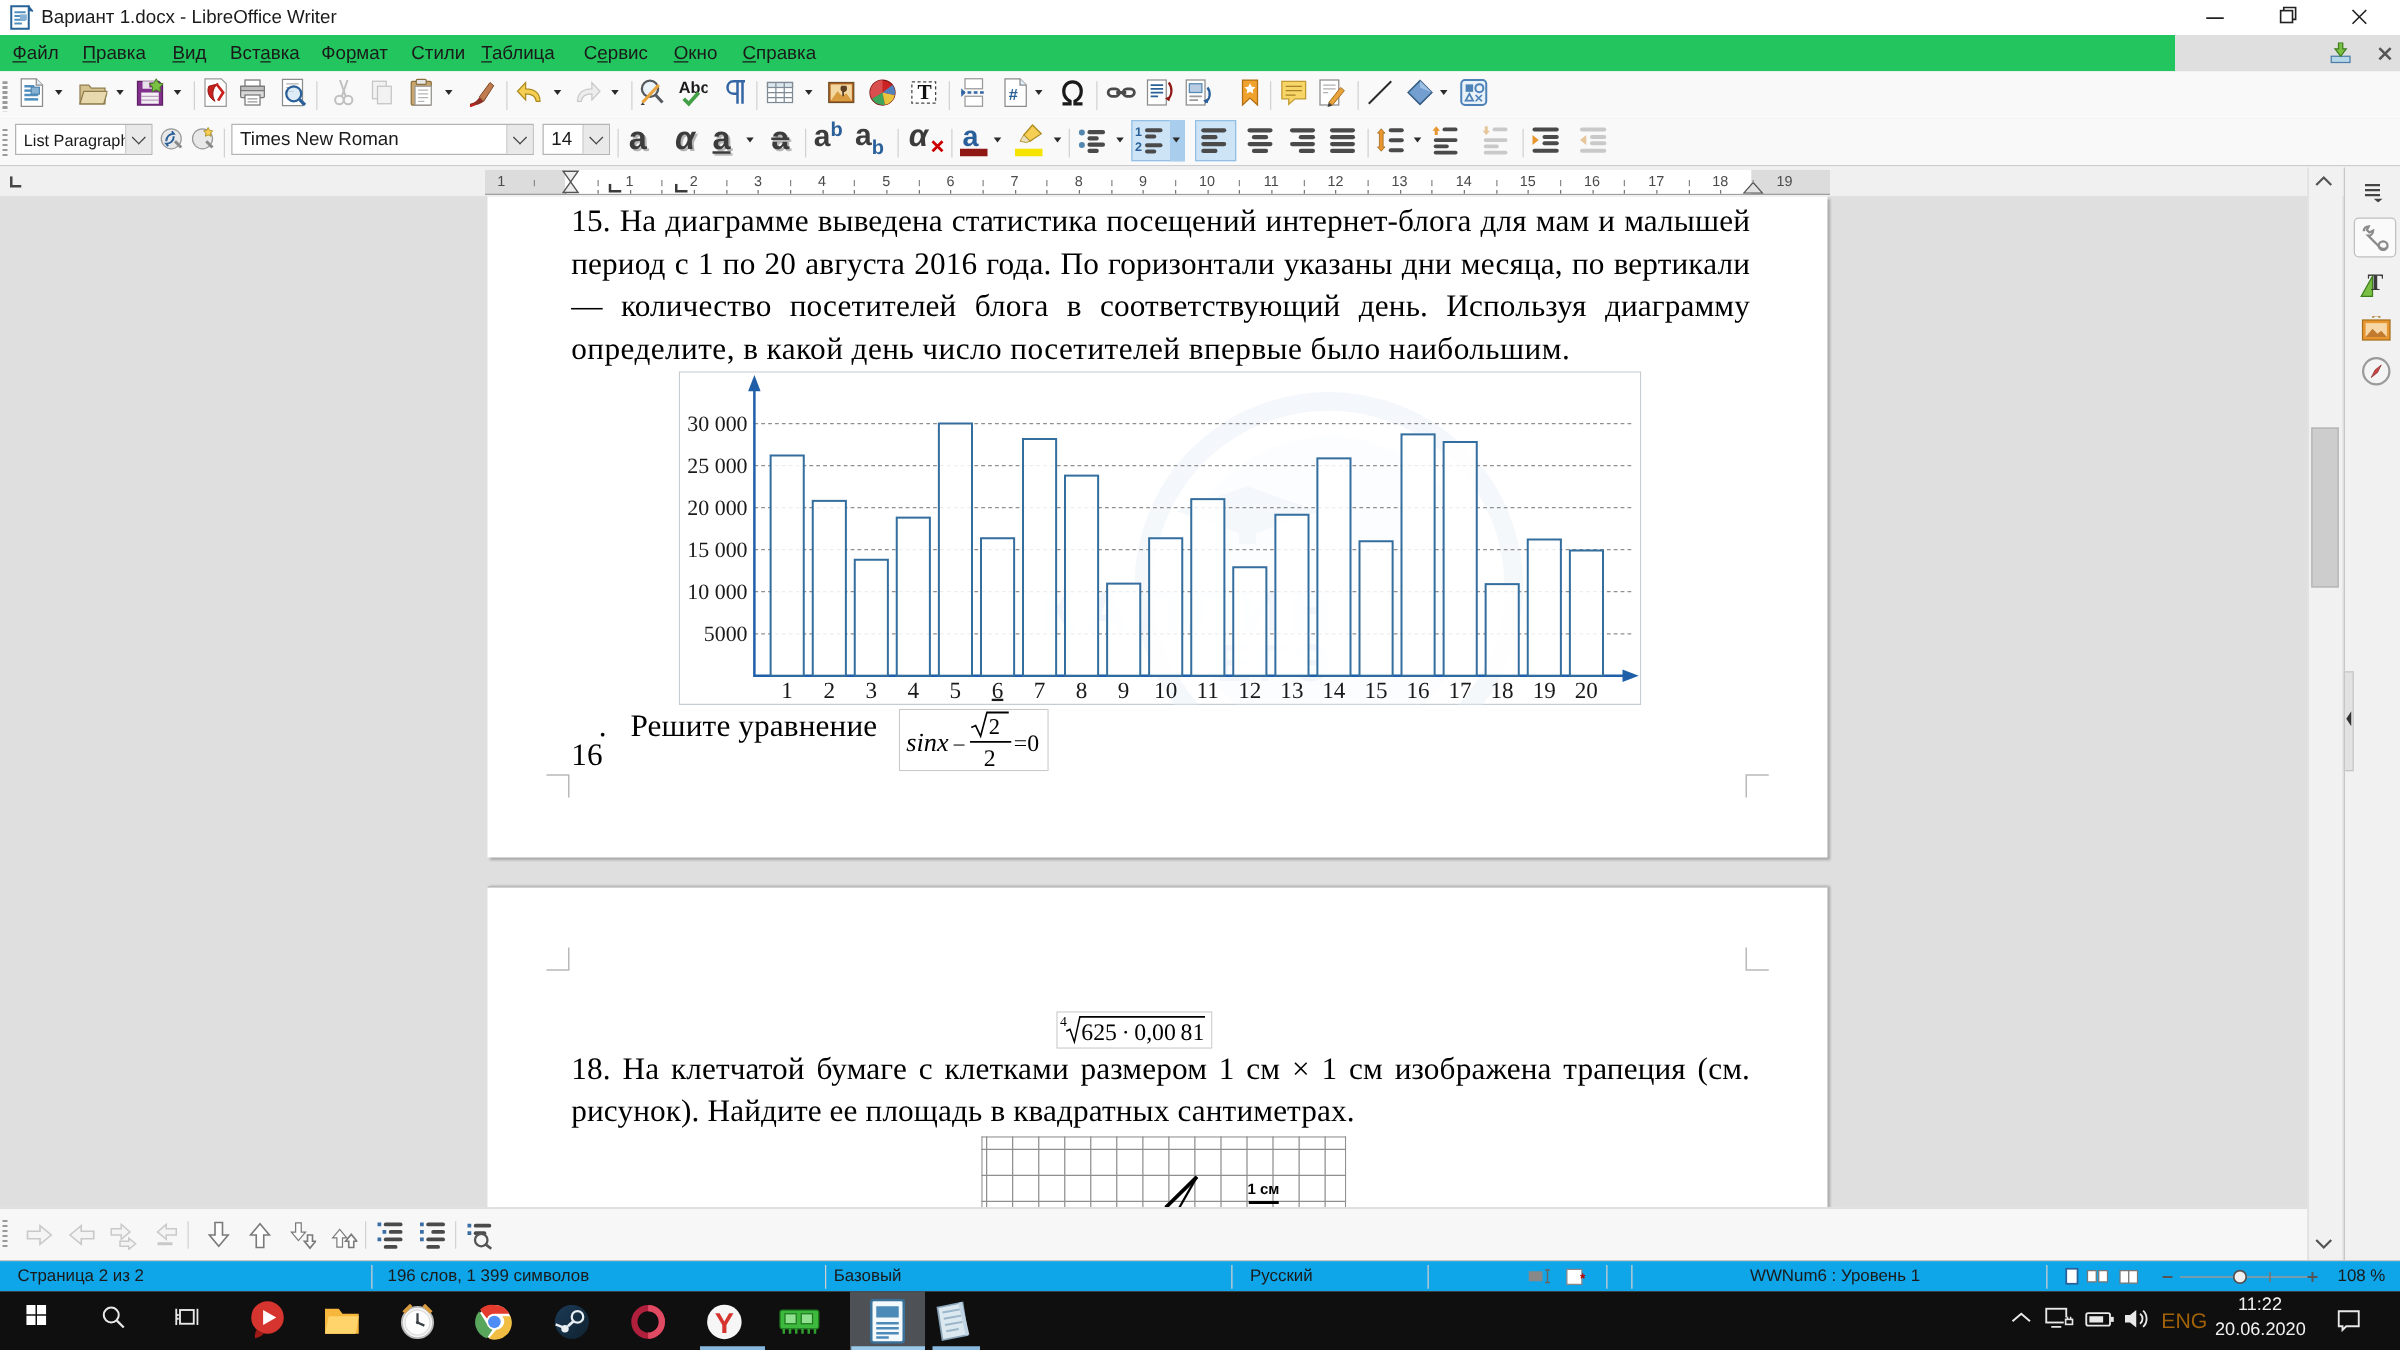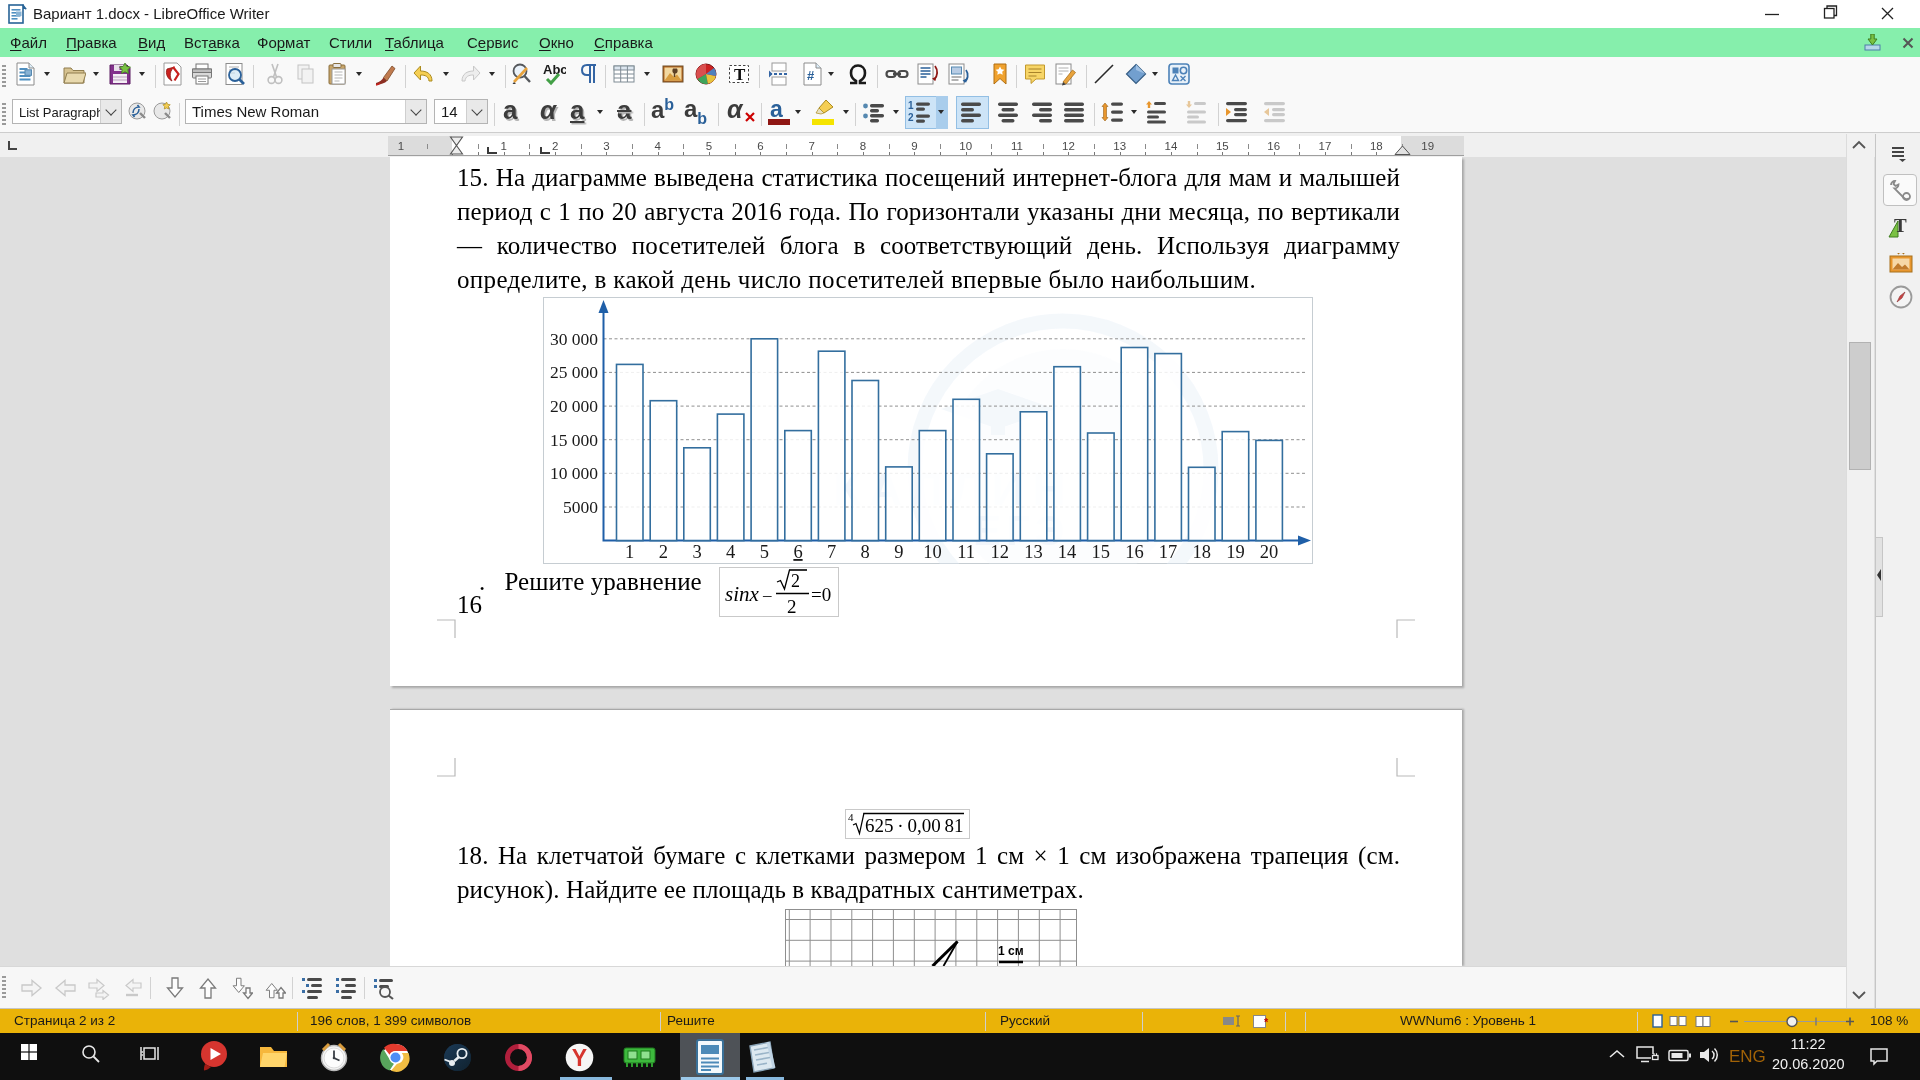--- a/index.html
+++ b/index.html
@@ -1,20 +1,20 @@
 <!DOCTYPE html>
 <html><head><meta charset="utf-8">
 <style>
 *{margin:0;padding:0;box-sizing:border-box}
 html,body{width:1920px;height:1080px;overflow:hidden;background:#dfdfdf;font-family:"Liberation Sans",sans-serif}
 .ab{position:absolute}
 #app{position:absolute;left:0;top:0;width:1920px;height:1080px}
 #titlebar{left:0;top:0;width:1920px;height:28px;background:#ffffff}
 #menubar,#tb1,#tb2{background:#f9f9f9}
-#menubar{left:0;top:28px;width:1920px;height:29px;background:#86efac}
+#menubar{left:0;top:28px;width:1740px;height:29px;background:#22c55e}
 .mi{position:absolute;top:6px;font-size:15px;color:#1a1a1a;white-space:pre}
 .mi u{text-decoration-thickness:1px;text-underline-offset:2px}
 #tb1{left:0;top:57px;width:1920px;height:38px;background:#f9f9f9}
 #tb2{left:0;top:95px;width:1920px;height:38px;background:#f9f9f9;border-bottom:1px solid #cdcdcd}
 .grip{position:absolute;left:2px;width:4px;background:repeating-linear-gradient(to bottom,#9a9a9a 0 2px,transparent 2px 4px)}
 .sep{position:absolute;width:1px;background:#d2d2d2}
 .ic{position:absolute;width:24px;height:24px}
 .dd{position:absolute;width:0;height:0;border-left:3.5px solid transparent;border-right:3.5px solid transparent;border-top:4px solid #2a2a2a}
 .combo{position:absolute;height:25px;background:#fff;border:1px solid #b4b4b4;font-size:15px;color:#1a1a1a}
 .combo .txt{position:absolute;left:6px;top:4px;font-size:13.5px;white-space:nowrap;overflow:hidden;max-width:calc(100% - 23px)}
@@ -24,21 +24,21 @@
 #ruler{position:absolute;left:388px;top:3px;width:1076px;height:20px;background:#dcdcdc;border-bottom:1px solid #9f9f9f}
 #ruler .act{position:absolute;left:64px;top:0;width:949px;height:19px;background:#fff}
 .rnum{position:absolute;top:3.5px;font-size:11.5px;color:#4a4a4a;transform:translateX(-50%)}
 .rtick{position:absolute;top:8px;width:1px;height:5px;background:#8b8b8b}
 .rtabtick{position:absolute;bottom:0px;width:1px;height:3px;background:#777}
 #docarea{left:0;top:157px;width:1846px;height:809px;background:#dfdfdf;overflow:hidden}
 .page{position:absolute;background:#fff}
 .tline{position:absolute;font-family:"Liberation Serif",serif;font-size:25px;color:#000;line-height:34px;white-space:pre;letter-spacing:0.1px}
 .just{width:943px;white-space:normal;text-align:justify;text-align-last:justify}
 #btoolbar{left:0;top:966px;width:1846px;height:42px;background:#f7f7f7;border-top:1px solid #d8d8d8}
-#statusbar{left:0;top:1008px;width:1920px;height:25px;background:#eab308;border-top:1px solid #c6c6c6;font-size:13.5px;color:#1a1a1a}
+#statusbar{left:0;top:1008px;width:1920px;height:25px;background:#0ea5e9;border-top:1px solid #c6c6c6;font-size:13.5px;color:#1a1a1a}
 .sdiv{position:absolute;top:3px;width:1px;height:19px;background:#cfcfcf}
 #taskbar{left:0;top:1033px;width:1920px;height:47px;background:#0f0f0f}
 svg{display:block}
 </style></head>
 <body>
 <div id="app">
 <div id="titlebar" class="ab">
  <svg class="ab" style="left:8px;top:4px" width="19" height="20" viewBox="0 0 19 20">
         <rect x="1" y="1" width="14" height="18" fill="#fff" stroke="#276396" stroke-width="1.6"></rect>
         <path d="M15 1 L18 5 L15 5 Z" fill="#276396"></path>
@@ -734,21 +734,21 @@
         </g>
         <circle cx="13" cy="16" r="5" fill="none" stroke="#555" stroke-width="1.8"></circle>
         <path d="M16.5 19.5 L21 23" stroke="#555" stroke-width="2.2"></path>
       </svg>
     </div>
 <div id="statusbar" class="ab">
  <div class="ab" style="left:14px;top:4px">Страница 2 из 2</div>
  <div class="sdiv" style="left:297px"></div>
  <div class="ab" style="left:310px;top:4px">196 слов, 1 399 символов</div>
  <div class="sdiv" style="left:660px"></div>
- <div class="ab" style="left:667px;top:4px">Решите</div>
+ <div class="ab" style="left:667px;top:4px">Базовый</div>
  <div class="sdiv" style="left:985px"></div>
  <div class="ab" style="left:1000px;top:4px">Русский</div>
  <div class="sdiv" style="left:1142px"></div>
  <svg class="ab" style="left:1222px;top:6px" width="20" height="13" viewBox="0 0 20 13">
         <rect x="1" y="2" width="11" height="8" fill="#888"></rect>
         <path d="M16 1 V11 M14 1 H18 M14 11 H18" stroke="#666" stroke-width="1.2"></path>
       </svg>
  <svg class="ab" style="left:1252px;top:5px" width="20" height="15" viewBox="0 0 20 15">
         <rect x="1.5" y="1.5" width="12" height="12" fill="#fff" stroke="#888"></rect>
         <text x="12" y="12" font-size="11" fill="#c00000" font-weight="bold">*</text>

